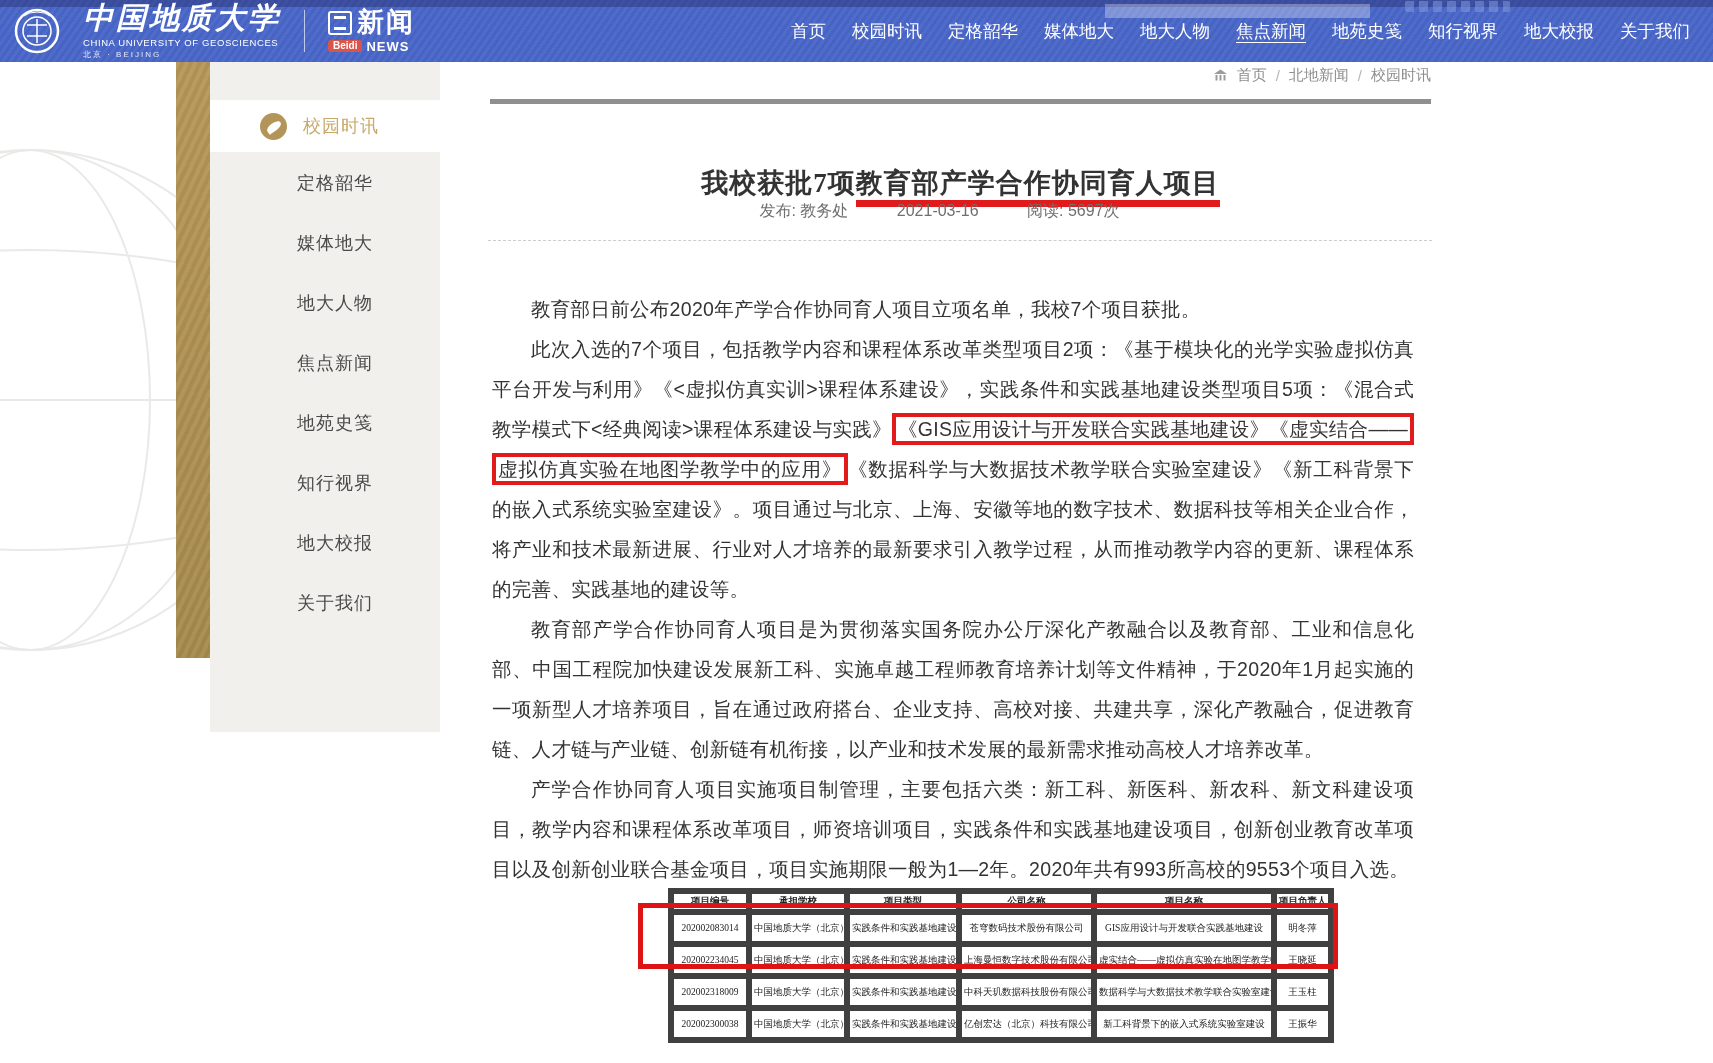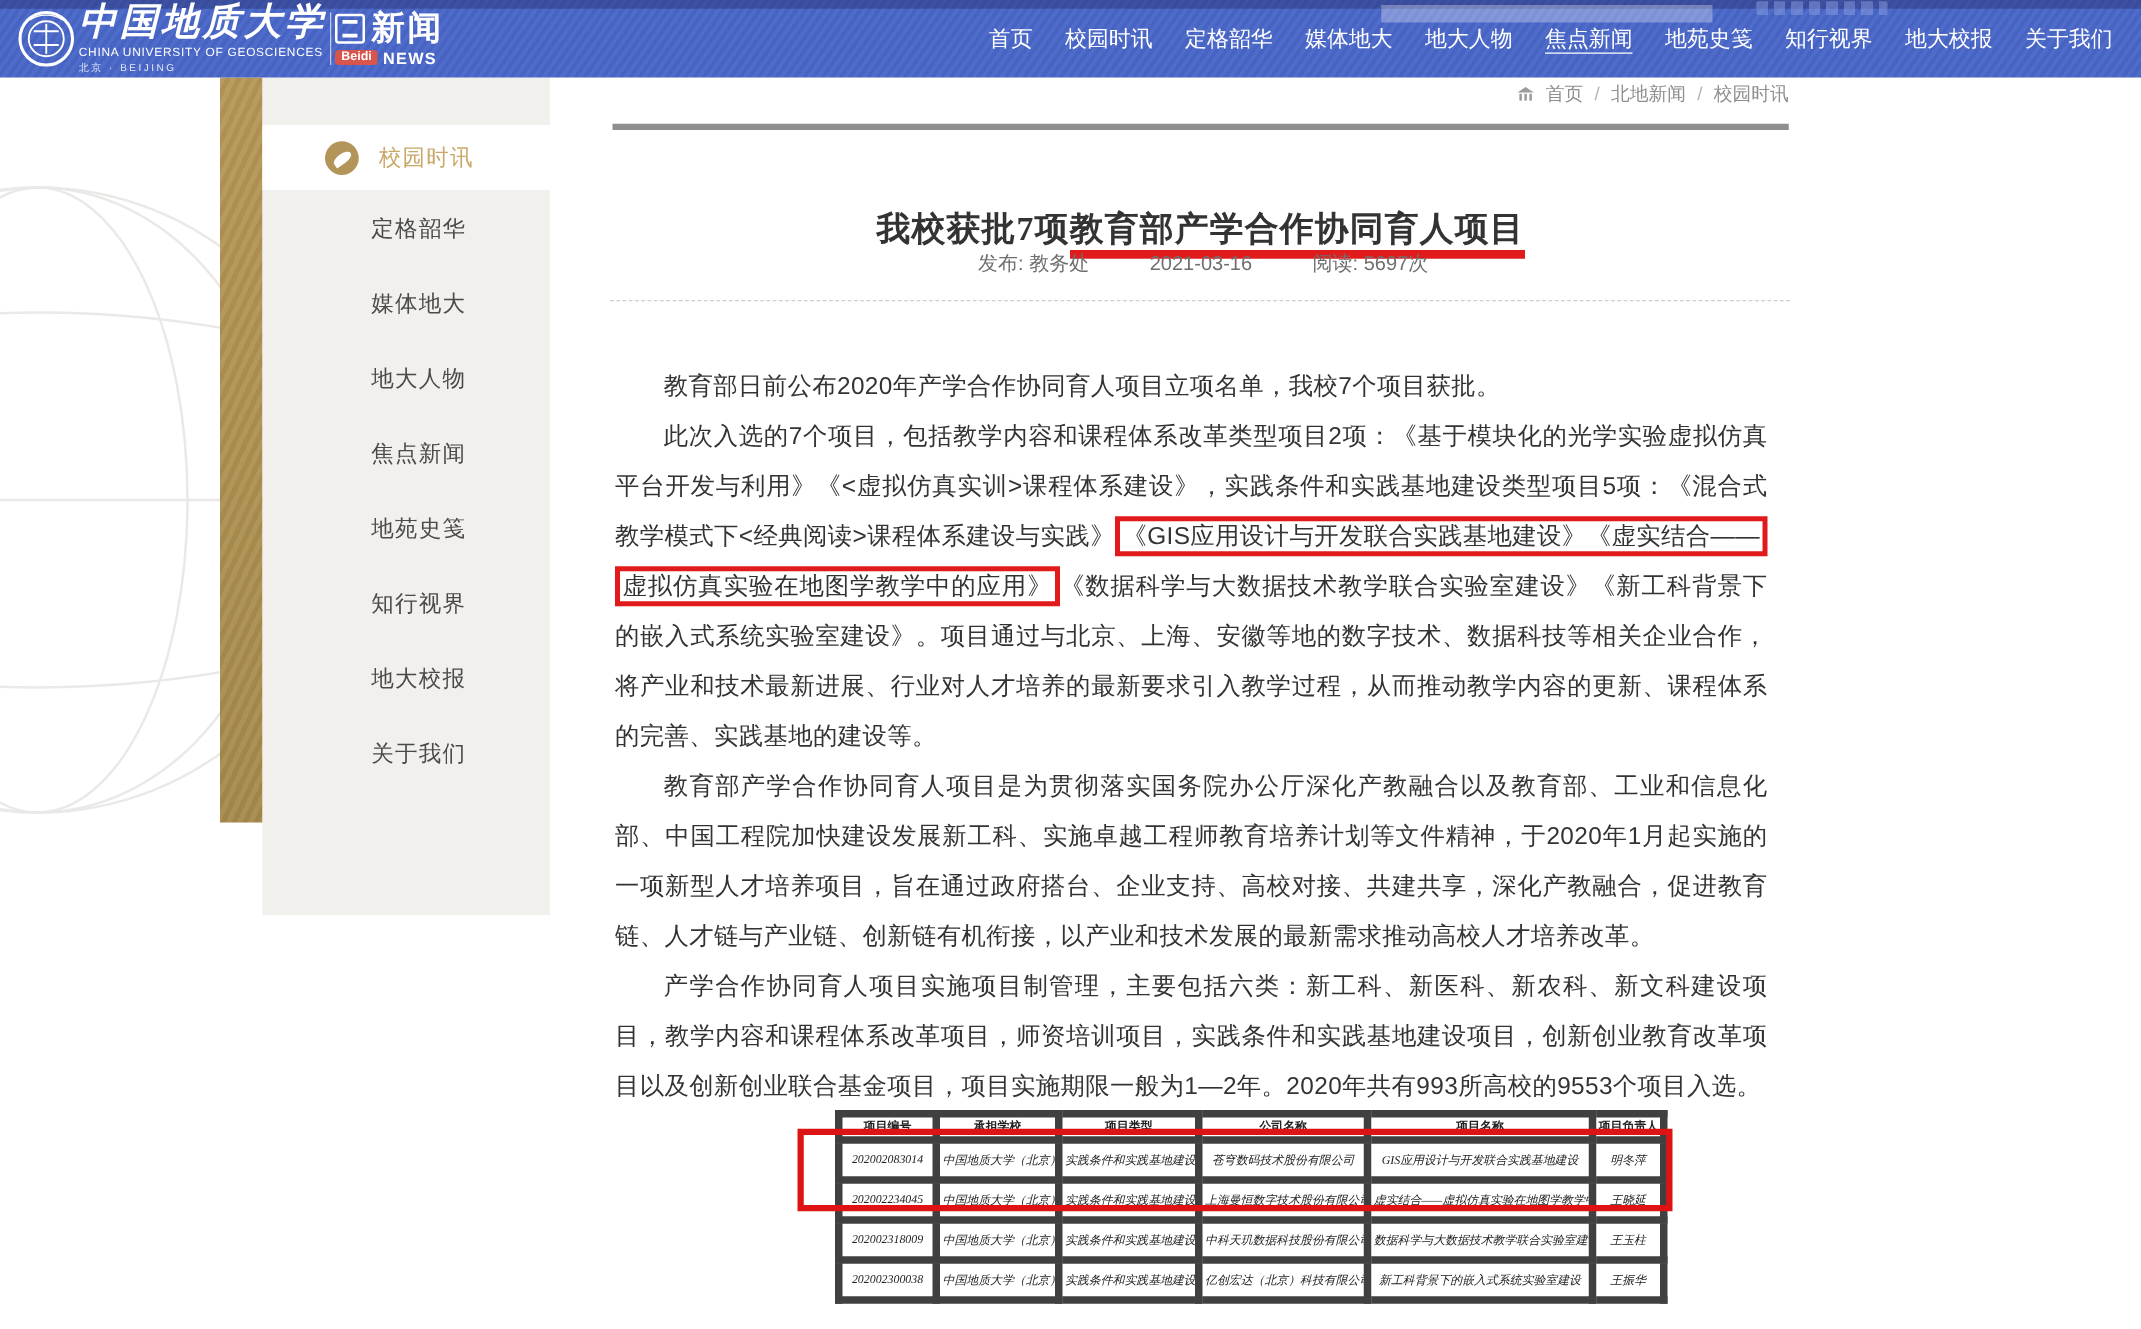--- a/index.html
+++ b/index.html
@@ -23,21 +23,21 @@
   .nav-overlay-strip{
     position:absolute;left:1105px;top:4px;width:265px;height:14px;
     background:rgba(255,255,255,0.30);z-index:6;
   }
   .nav-overlay-fragments{
     position:absolute;left:1405px;top:1px;width:105px;height:11px;
     background:repeating-linear-gradient(90deg,rgba(140,160,225,0.85) 0 9px,rgba(140,160,225,0) 9px 14px);
     opacity:.55;z-index:6;border-radius:2px;
   }
   .brand{
-    position:absolute;left:14px;top:7px;height:48px;display:flex;align-items:center;gap:3px;color:#fff;z-index:7;
+    position:absolute;left:14px;top:7px;height:48px;display:flex;align-items:center;gap:23px;color:#fff;z-index:7;
   }
   .seal{width:46px;height:46px;flex:0 0 auto;}
   .brand-text{display:flex;flex-direction:column;line-height:1;}
   .brand-zh{font-family:"Liberation Serif","DejaVu Serif",serif;font-size:30px;font-weight:bold;font-style:italic;letter-spacing:3px;}
   .brand-en{font-size:9.5px;letter-spacing:.6px;margin-top:5px;}
   .brand-sub{font-size:8px;opacity:.85;margin-top:3px;letter-spacing:2px;}
   .brand-divider{width:1px;height:42px;background:rgba(255,255,255,.65);}
   .news-logo{display:flex;flex-direction:column;line-height:1;}
   .news-top{display:flex;align-items:center;gap:5px;}
   .news-grid-icon{width:20px;height:20px;border:2px solid #fff;border-radius:3px;position:relative;}
@@ -91,21 +91,21 @@
   .crumb-sep{color:#b5b5b5;}
   .home-icon{width:15px;height:13px;display:inline-block;}
   
   .content-rule{position:absolute;left:490px;top:99px;width:941px;height:5px;background:#8f8f8f;z-index:2;}
   .article-title{
     position:absolute;left:490px;top:147px;width:941px;text-align:center;
     font-size:27px;font-weight:600;color:#333;letter-spacing:1px;z-index:2;font-family:Liberation Serif, serif;
   }
   .title-underline{border-bottom:7px solid #e11b1b;padding-bottom:2px;}
   .article-meta{
-    position:absolute;left:492px;top:201px;width:941px;text-align:center;color:#6f6f6f;font-size:16px;z-index:2;
+    position:absolute;left:469px;top:201px;width:941px;text-align:center;color:#6f6f6f;font-size:16px;z-index:2;
   }
   .meta-seg{margin:0 22px;}
   .dashed-sep{position:absolute;left:488px;top:240px;width:944px;border-top:1px dashed #cdcdcd;z-index:2;}
   .article-body{
     position:absolute;left:492px;top:289px;width:922px;z-index:2;
     font-size:19.5px;line-height:40px;color:#333;text-align:justify;letter-spacing:.3px;
   }
   .article-body p{margin:0;text-indent:2em;}
   .redbox{
     border:4px solid #e11b1b;padding:1px 2px;
@@ -114,21 +114,21 @@
   
   .table-wrap{position:absolute;left:668px;top:888px;z-index:2;}
   .projects-table{
     border-collapse:collapse;table-layout:fixed;width:660px;
     font-family:"Liberation Serif","DejaVu Serif",serif;font-size:9.5px;color:#222;
   }
   .projects-table th,.projects-table td{
     border:6px solid #404040;text-align:center;padding:0 2px;overflow:hidden;white-space:nowrap;
   }
   .projects-table th{height:15px;font-weight:bold;}
-  .projects-table td{height:26px;font-style:italic;}
+  .projects-table td{height:26px;}
   .table-redbox{
     position:absolute;left:-30px;top:15px;width:690px;height:56px;
     border:5px solid #de1414;pointer-events:none;z-index:3;
   }
 </style>
 </head>
 <body>
 
 <header class="navbar">
   <div class="nav-overlay-strip"></div>

